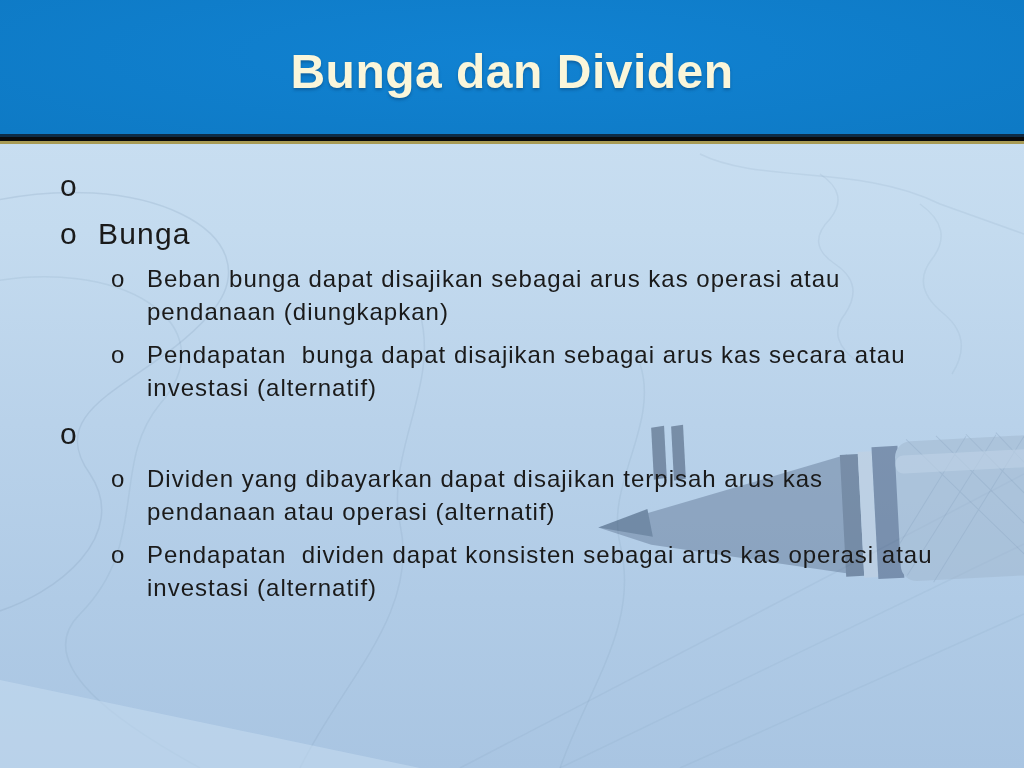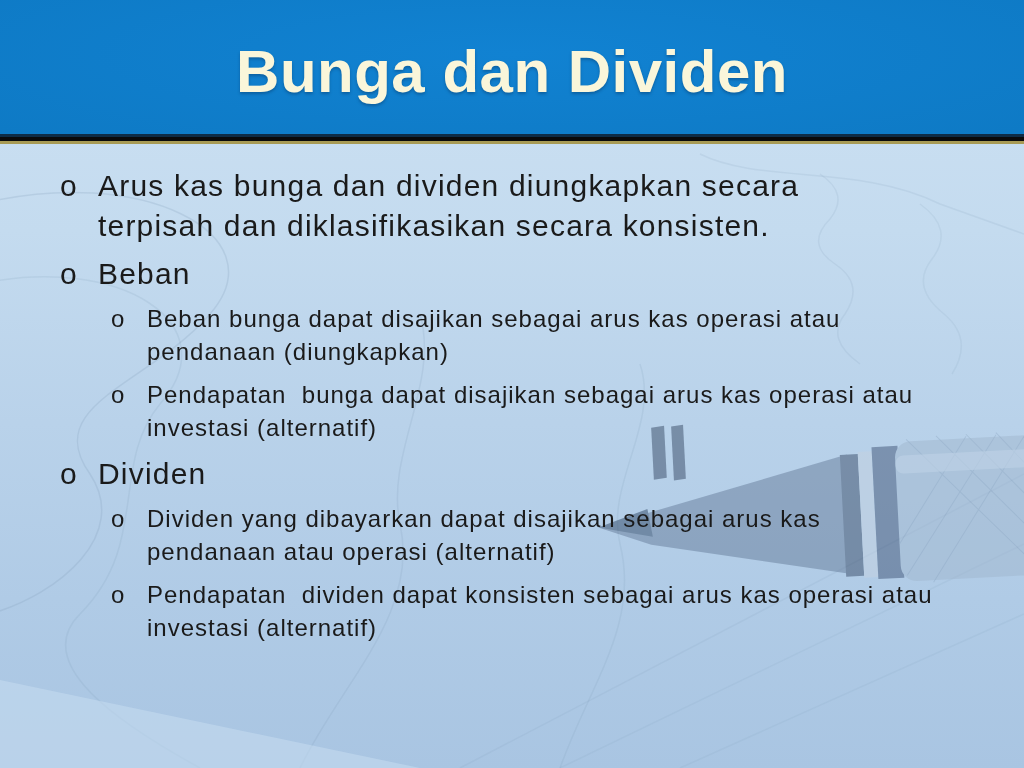--- a/index.html
+++ b/index.html
@@ -17,21 +17,21 @@
     top: 0; left: 0; right: 0;
     height: 134px;
     background: radial-gradient(ellipse 120% 160% at 50% 40%, #1182d2 0%, #0e7ac5 55%, #0c70b7 100%);
     display: flex;
     align-items: center;
     justify-content: center;
   }
   .title {
     margin: 0;
     padding-top: 8px;
-    font-size: 60px;
+    font-size: 48px;
     font-weight: bold;
     letter-spacing: 0.5px;
     color: #faf6da;
     text-shadow: 0 2px 3px rgba(5, 40, 80, 0.35);
     white-space: nowrap;
   }
   .divider-navy  { position: absolute; top: 134px; left: 0; right: 0; height: 3px; background: #0e2c46; }
   .divider-black { position: absolute; top: 137px; left: 0; right: 0; height: 4px; background: #0a0a0b; }
   .divider-gold  { position: absolute; top: 141px; left: 0; right: 0; height: 3px; background: #a89b55; }
   
@@ -107,46 +107,44 @@
           <line x1="970" y1="300" x2="898" y2="404"></line>
         </g>
         <rect x="898" y="316" width="170" height="18" rx="8" fill="#c9d6e4" opacity="0.6"></rect>
       </g>
     </svg>
 
     <div class="content">
 
       <div class="bullet l1">
         <span class="marker">o</span>
-        <span class="text">Arus kas bunga dan dividen diungkapkan secara terpisah dan diklasifikasikan secara konsisten.</span>
       </div>
 
       <div class="bullet l1">
         <span class="marker">o</span>
-        <span class="text">Beban</span>
+        <span class="text">Bunga</span>
       </div>
 
       <div class="bullet l2">
         <span class="marker">o</span>
         <span class="text">Beban bunga dapat disajikan sebagai arus kas operasi atau pendanaan (diungkapkan)</span>
       </div>
 
       <div class="bullet l2">
         <span class="marker">o</span>
-        <span class="text">Pendapatan  bunga dapat disajikan sebagai arus kas operasi atau investasi (alternatif)</span>
+        <span class="text">Pendapatan  bunga dapat disajikan sebagai arus kas secara atau investasi (alternatif)</span>
       </div>
 
       <div class="bullet l1">
         <span class="marker">o</span>
-        <span class="text">Dividen</span>
       </div>
 
       <div class="bullet l2">
         <span class="marker">o</span>
-        <span class="text">Dividen yang dibayarkan dapat disajikan sebagai arus kas pendanaan atau operasi (alternatif)</span>
+        <span class="text">Dividen yang dibayarkan dapat disajikan terpisah arus kas pendanaan atau operasi (alternatif)</span>
       </div>
 
       <div class="bullet l2">
         <span class="marker">o</span>
         <span class="text">Pendapatan  dividen dapat konsisten sebagai arus kas operasi atau investasi (alternatif)</span>
       </div>
 
     </div>
   </div>
 </div>

